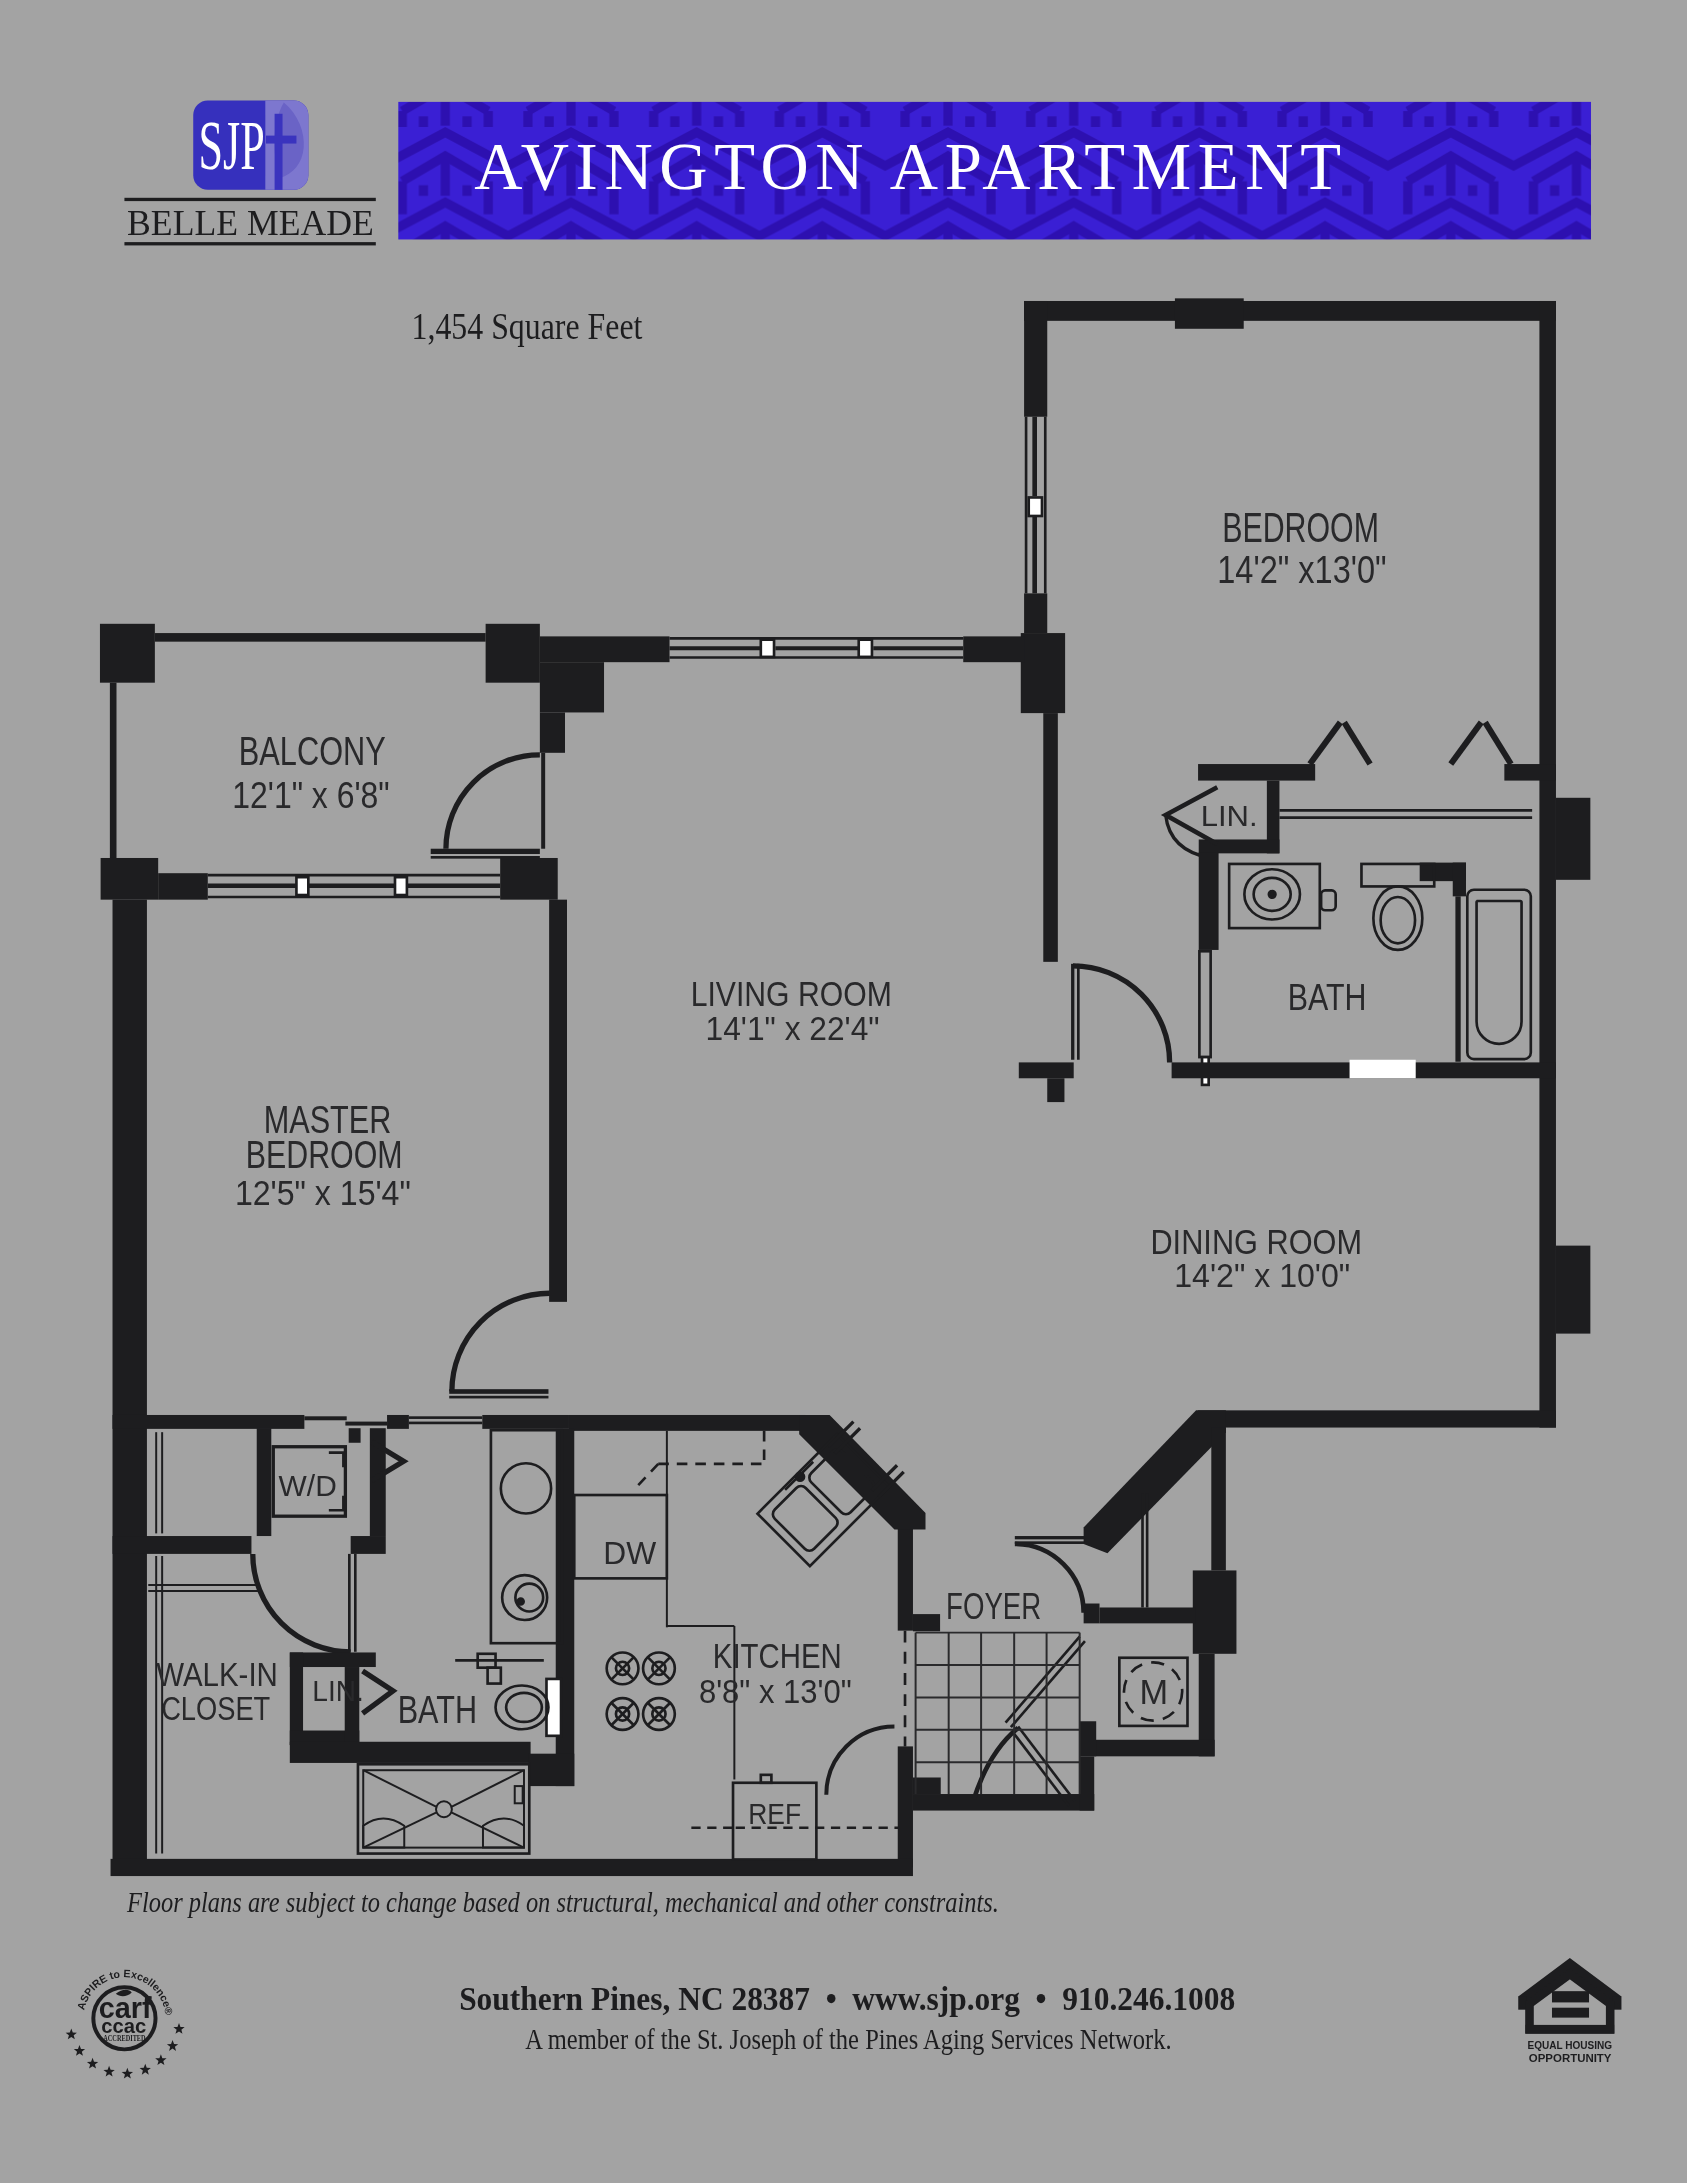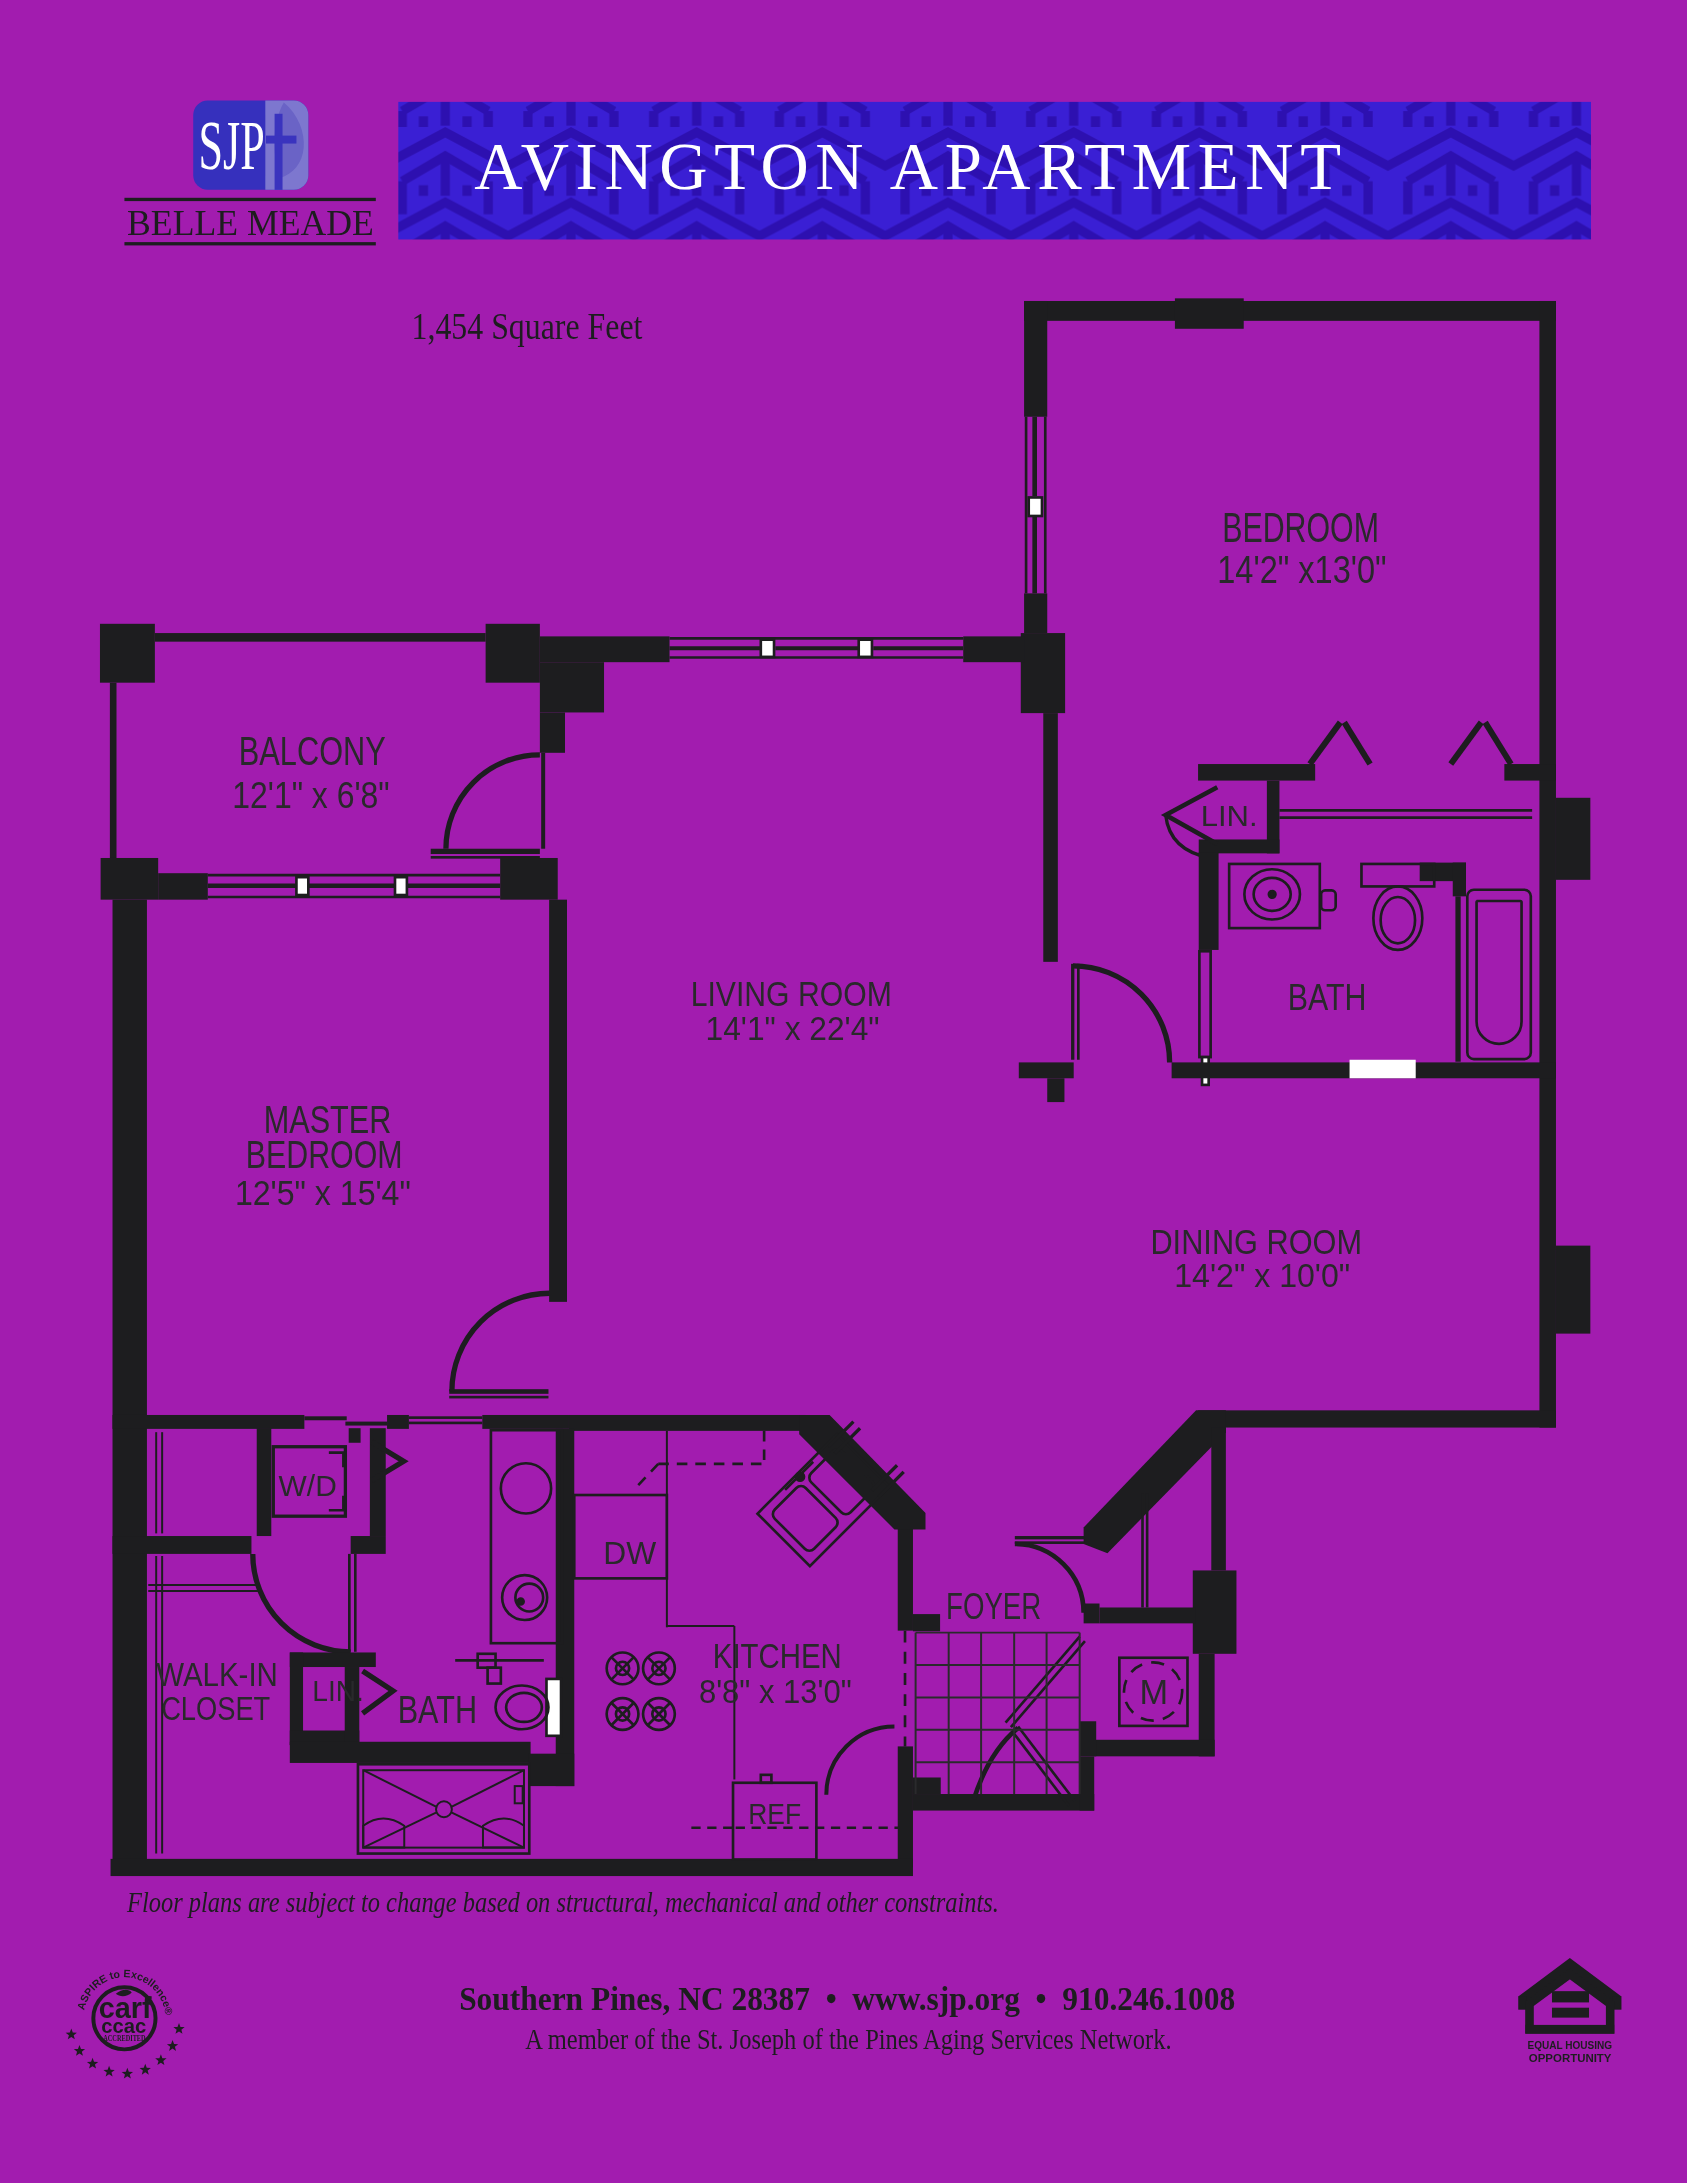--- a/index.html
+++ b/index.html
@@ -1,16 +1,16 @@
 <!DOCTYPE html>
 <html style="font-size:10.6px"><head>
 <meta charset="utf-8">
 <style>
   html,body{margin:0;padding:0;background:#fff;}
-  .page{position:relative;width:1687px;height:2183px;background:#a21caf;overflow:hidden;
+  .page{position:relative;width:1687px;height:2183px;background:#a3a3a3;overflow:hidden;
         font-family:"Liberation Sans",sans-serif;}
   svg{position:absolute;left:0;top:0;}
   .rm{fill:#29292b;font-family:"Liberation Sans",sans-serif;}
 </style>
 </head>
 <body>
 <div class="page">
 <svg width="1687" height="2183" viewBox="0 0 2550 3300">
 <defs>
   <pattern id="fret" width="190" height="212" patternUnits="userSpaceOnUse" patternTransform="translate(8,-20)">

